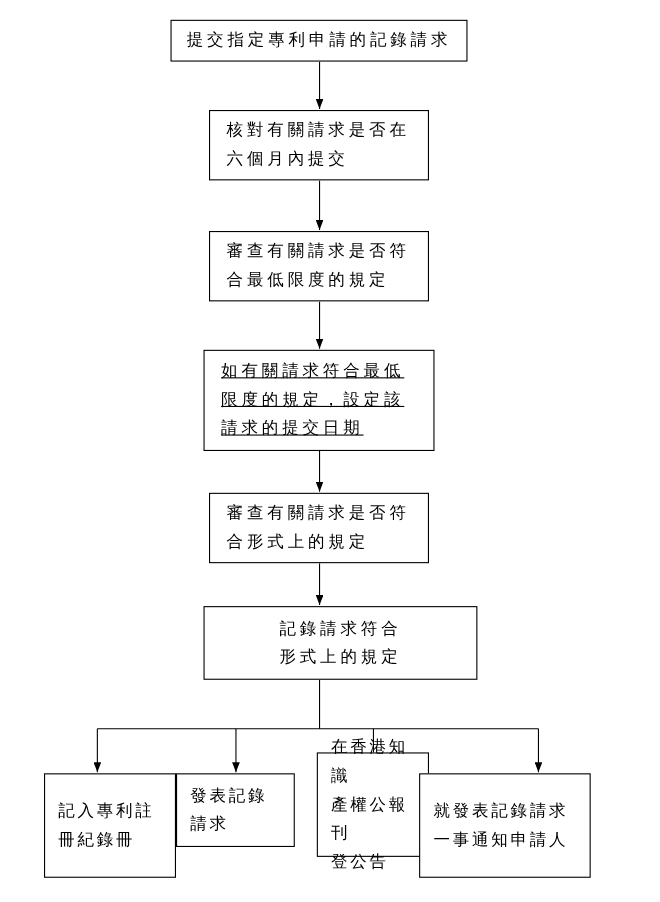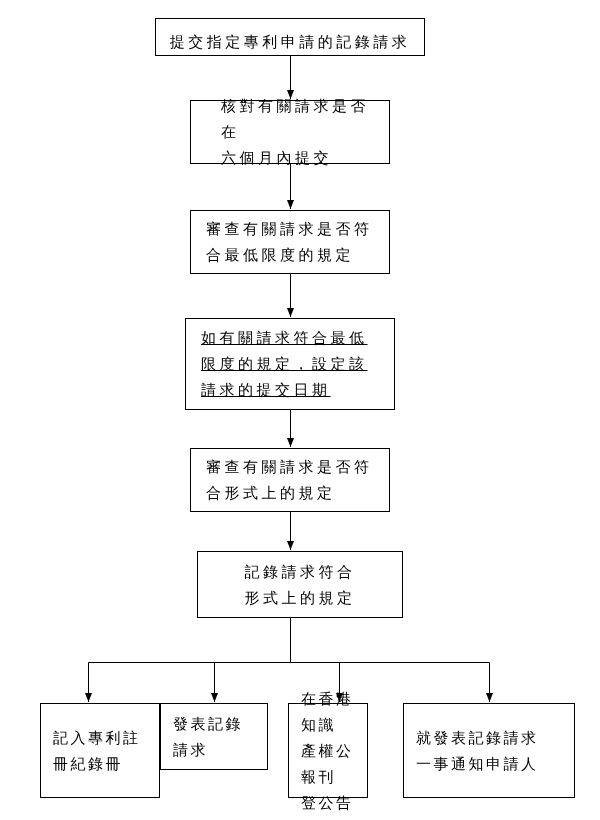--- a/index.html
+++ b/index.html
@@ -63,64 +63,64 @@
     <line x1="290.5" y1="618" x2="290.5" y2="662.5" stroke="#000" stroke-width="1"></line>
 
     <line x1="88.5" y1="662.5" x2="489.5" y2="662.5" stroke="#000" stroke-width="1"></line>
 
     <line x1="88.5" y1="662.5" x2="88.5" y2="702" stroke="#000" stroke-width="1" marker-end="url(#arrow)"></line>
     <line x1="214.5" y1="662.5" x2="214.5" y2="702" stroke="#000" stroke-width="1" marker-end="url(#arrow)"></line>
     <line x1="339.5" y1="662.5" x2="339.5" y2="702" stroke="#000" stroke-width="1" marker-end="url(#arrow)"></line>
     <line x1="489.5" y1="662.5" x2="489.5" y2="702" stroke="#000" stroke-width="1" marker-end="url(#arrow)"></line>
   </svg>
 
-  <div class="node" style="left:155px; top:18px; width:270px; height:38px;align-items:flex-end;">
+  <div class="node" style="left:155px; top:18px; width:270px; height:38px;">
     <span class="txt center">提交指定專利申請的記錄請求</span>
   </div>
 
-  <div class="node" style="left:190px; top:100px; width:200px; height:64px;padding-left:15px;">
+  <div class="node" style="left:190px; top:100px; width:200px; height:64px;">
     <span class="txt">核對有關請求是否在
 六個月內提交</span>
   </div>
 
   <div class="node" style="left:190px; top:210px; width:200px; height:64px;">
     <span class="txt">審查有關請求是否符
 合最低限度的規定</span>
   </div>
 
   <div class="node" style="left:185px; top:318px; width:210px; height:92px;text-decoration:underline;">
     <span class="txt">如有關請求符合最低
 限度的規定，設定該
 請求的提交日期</span>
   </div>
 
   <div class="node" style="left:190px; top:448px; width:200px; height:64px;">
     <span class="txt">審查有關請求是否符
 合形式上的規定</span>
   </div>
 
-  <div class="node" style="left:197px; top:551px; width:206px; height:67px;">
+  <div class="node" style="left:185px; top:551px; width:249px; height:67px;">
     <span class="txt center">記錄請求符合
 形式上的規定</span>
   </div>
 
   <div class="node node-sm" style="left:40px; top:703px; width:120px; height:95px;">
     <span class="txt">記入專利註
 冊紀錄冊</span>
   </div>
 
   <div class="node node-sm" style="left:160px; top:703px; width:108px; height:67px;">
     <span class="txt">發表記錄
 請求</span>
   </div>
 
-  <div class="node node-sm" style="left:288px; top:703px; width:80px; height:95px;">
+  <div class="node node-sm" style="left:288px; top:684px; width:102px; height:95px;">
     <span class="txt">在香港知識
 產權公報刊
 登公告</span>
   </div>
 
-  <div class="node node-sm" style="left:403px; top:703px; width:172px; height:95px;">
+  <div class="node node-sm" style="left:381px; top:703px; width:156px; height:95px;">
     <span class="txt">就發表記錄請求
 一事通知申請人</span>
   </div>
 
 </div>
 
 </body></html>

